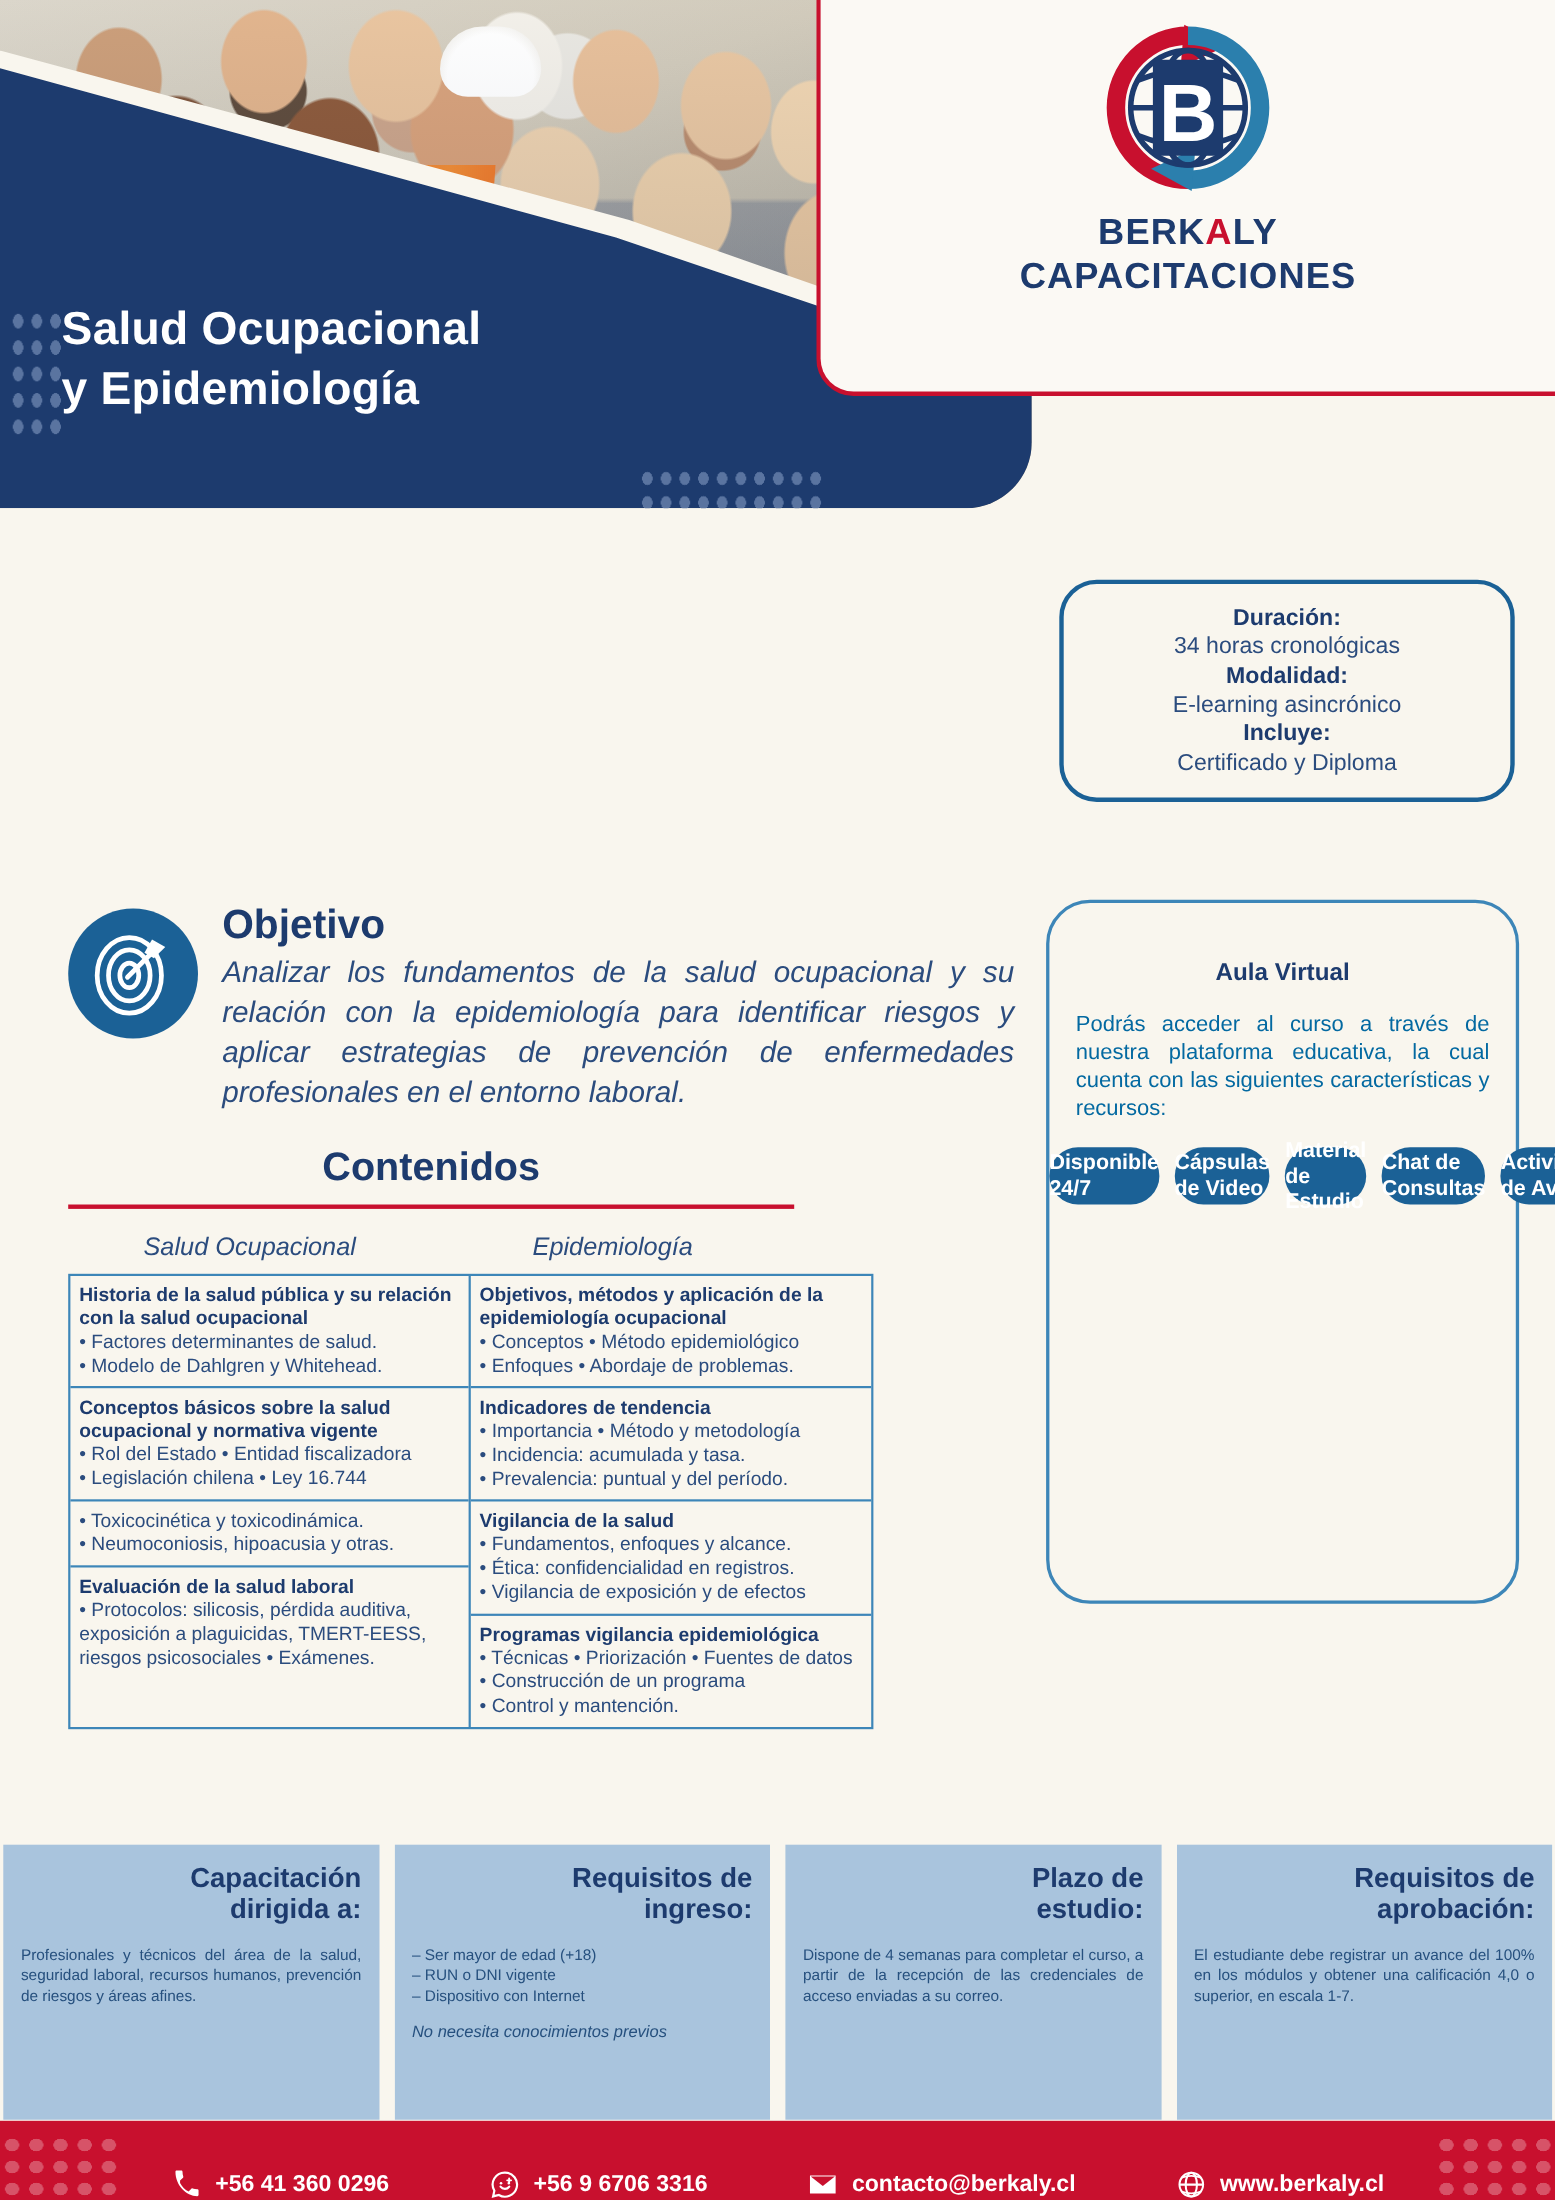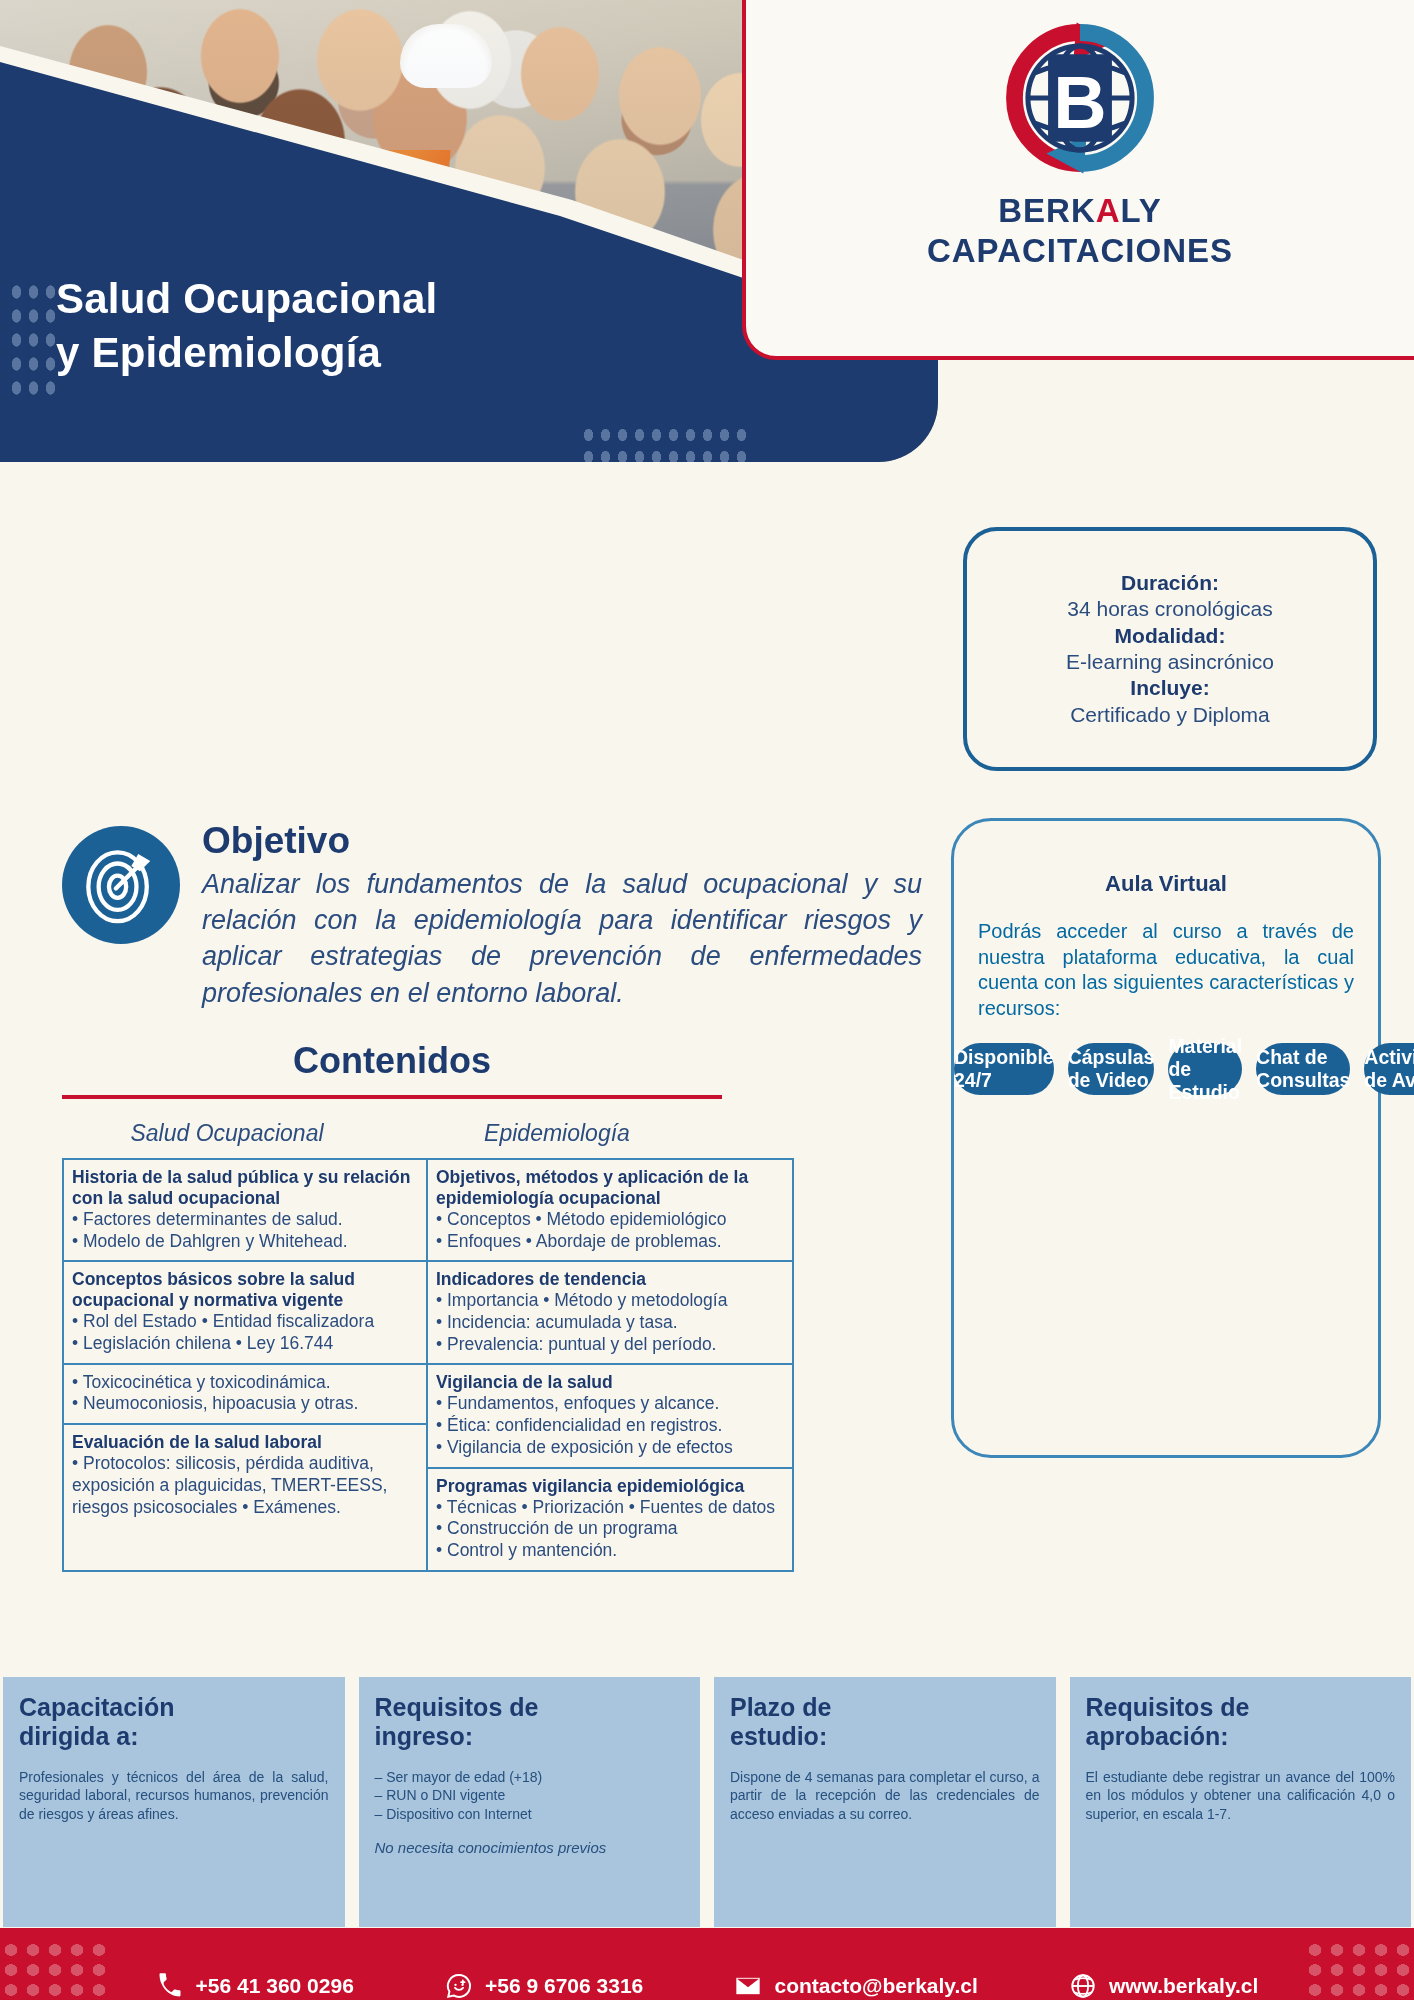--- a/index.html
+++ b/index.html
@@ -102,21 +102,21 @@
     border-bottom-left-radius:34px;
   }
   .logo-inner{ position:absolute; left:0; right:0; top:14px; display:flex; flex-direction:column; align-items:center; }
   .logo-mark{ width:168px; height:168px; position:relative; }
   .brand-line1{ font-size:33px; font-weight:bold; color:#1d3b6e; letter-spacing:1px; margin-top:10px;}
   .brand-line1 .accent{ color:#c8102e; }
   .brand-line2{ font-size:33px; font-weight:bold; color:#1d3b6e; letter-spacing:1px; margin-top:2px;}
 
   
   .dur-box{
-    position:absolute; left:963px; top:527px; width:414px; height:244px;
+    position:absolute; left:963px; top:527px; width:414px; height:202px;
     border:4px solid #1b6196; border-radius:34px;
     display:flex; flex-direction:column; align-items:center; justify-content:center;
     text-align:center; line-height:1.26;
   }
   .dur-k{ font-size:21px; font-weight:bold; color:#1d3b6e; }
   .dur-v{ font-size:21px; color:#2b4c7e;text-align:right; }
 
   
   .obj-wrap{ position:absolute; left:62px; top:820px; width:860px; display:flex; gap:22px; }
   .obj-icon{ width:118px; height:118px; border-radius:50%; background:#1b6196; flex:none;
@@ -151,21 +151,21 @@
   .pill-list{ margin-top:22px; display:flex; flex-direction:row; align-items:center; gap:14px; }
   .pill{
     width:312px; height:52px; border-radius:26px; background:#1b6196; color:#ffffff;
     display:flex; align-items:center; justify-content:center;
     font-size:19.5px; font-weight:bold;
   }
 
   
   .info-row{ position:absolute; left:0; top:1677px; width:1414px; height:250px; display:flex; gap:14px; padding:0 3px; }
   .info-box{ flex:1; background:#a9c4dd; padding:16px 16px 12px 16px; }
-  .info-h{ text-align:left; font-size:25px; font-weight:bold; color:#1d3b6e; line-height:1.14; }
+  .info-h{ text-align:right; font-size:25px; font-weight:bold; color:#1d3b6e; line-height:1.14; }
   .info-p{ margin-top:18px; font-size:14px; line-height:1.32; color:#26507e; text-align:justify; }
   .info-p.left{ text-align:left; }
   .info-note{ margin-top:16px; font-size:15px; font-style:italic; color:#26507e; }
 
   
   .footer{
     position:absolute; left:0; bottom:0; width:1414px; height:72px;
     background:#c8102e; display:flex; align-items:flex-end;
   }
   .f-dots{ width:110px; height:60px; background-image:radial-gradient(rgba(255,255,255,.28) 40%, transparent 42%);

